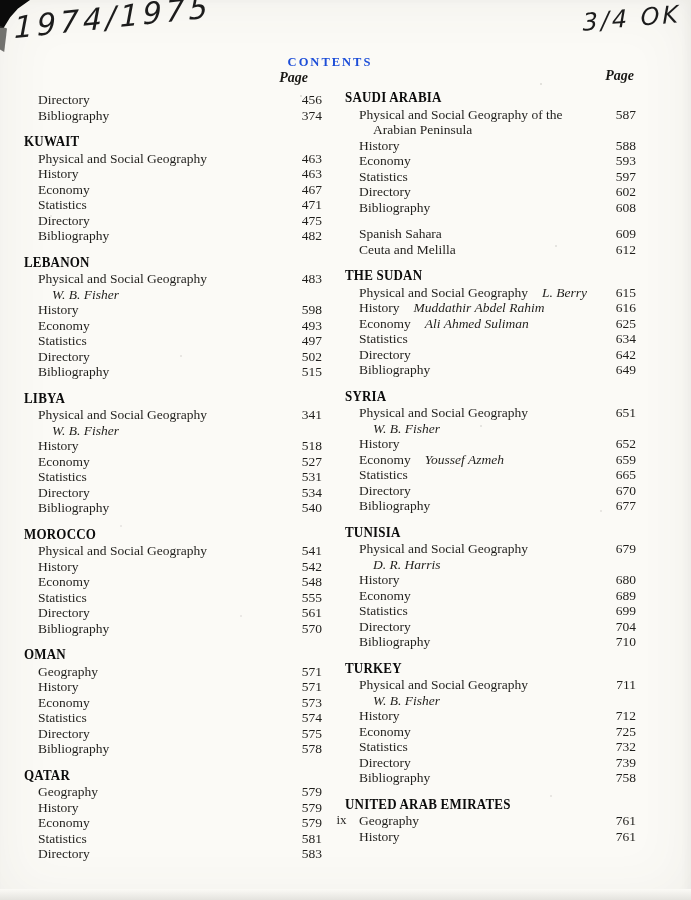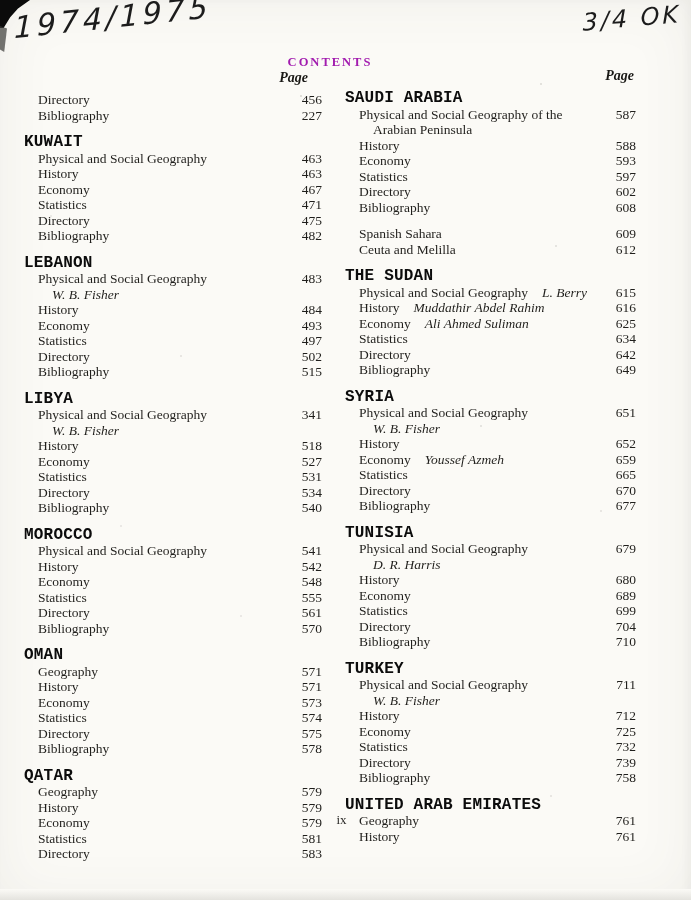--- a/index.html
+++ b/index.html
@@ -40,39 +40,39 @@
   .hw{
     position:absolute;
     font-family:"DejaVu Sans",sans-serif;font-style:italic;color:#1c1c1c;
     white-space:nowrap;
   }
   .hw-left{left:14px;top:10px;font-size:30px;letter-spacing:4px;transform:rotate(-6deg) skewX(-6deg);transform-origin:left top;}
   .hw-right{right:10px;top:0px;font-size:24px;letter-spacing:3px;transform:rotate(-5deg) skewX(-4deg);transform-origin:right top;}
   
   .contents-title{
     position:absolute;left:230px;top:55px;width:200px;text-align:center;
-    font-family:"Liberation Serif",serif;font-weight:bold;font-size:12.5px;letter-spacing:2px;color:#a21caf;
+    font-family:"Liberation Serif",serif;font-weight:bold;font-size:12.5px;letter-spacing:2px;color:#1d4ed8;
   }
   .folio{
     position:absolute;left:0;top:812px;width:683px;text-align:center;font-size:13px;color:#2a2926;
   }
   
   .col{position:absolute;font-size:13.5px;}
   .col-left{left:24px;top:70px;width:298px;}
   .col-right{left:345px;top:68px;width:291px;}
   .page-label{
     font-style:italic;font-weight:bold;font-size:14px;text-align:right;
     height:18px;margin-bottom:4px;color:#191815;
   }
   .col-left .page-label{padding-right:14px;}
   .col-right .page-label{padding-right:2px;}
   .section + .section{margin-top:11px;}
   .heading{
-    font-family:Liberation Mono, monospace;
-    font-weight:700;font-size:16px;line-height:16.5px;letter-spacing:.2px;color:#0c0c0c;
+    font-family:Liberation Serif, serif;
+    font-weight:700;font-size:13px;line-height:16.5px;letter-spacing:.2px;color:#0c0c0c;
     transform:scaleY(1.04);transform-origin:left center;
   }
   .row{display:flex;justify-content:space-between;line-height:15.5px;}
   .row .label{padding-left:14px;white-space:nowrap;}
   .row .author{font-style:italic;margin-left:14px;}
   .row .pagenum{min-width:34px;text-align:right;font-variant-numeric:oldstyle-nums;}
   .line2{padding-left:28px;line-height:15.5px;white-space:nowrap;}
   .line2.it{font-style:italic;}
 </style>
 </head>
@@ -90,21 +90,21 @@
 
   <div class="col col-left" id="col-left">
     <div class="page-label">Page</div>
   <div class="section">
         <div class="row">
           <span class="label">Directory</span>
           <span class="pagenum">456</span>
         </div>
         <div class="row">
           <span class="label">Bibliography</span>
-          <span class="pagenum">227</span>
+          <span class="pagenum">374</span>
         </div>
       </div>
       <div class="section">
         <div class="heading">KUWAIT</div>
         <div class="row">
           <span class="label">Physical and Social Geography</span>
           <span class="pagenum">463</span>
         </div>
         <div class="row">
           <span class="label">History</span>
@@ -129,21 +129,21 @@
       </div>
       <div class="section">
         <div class="heading">LEBANON</div>
         <div class="row">
           <span class="label">Physical and Social Geography</span>
           <span class="pagenum">483</span>
         </div>
         <div class="line2 it">W. B. Fisher</div>
         <div class="row">
           <span class="label">History</span>
-          <span class="pagenum">484</span>
+          <span class="pagenum">598</span>
         </div>
         <div class="row">
           <span class="label">Economy</span>
           <span class="pagenum">493</span>
         </div>
         <div class="row">
           <span class="label">Statistics</span>
           <span class="pagenum">497</span>
         </div>
         <div class="row">

